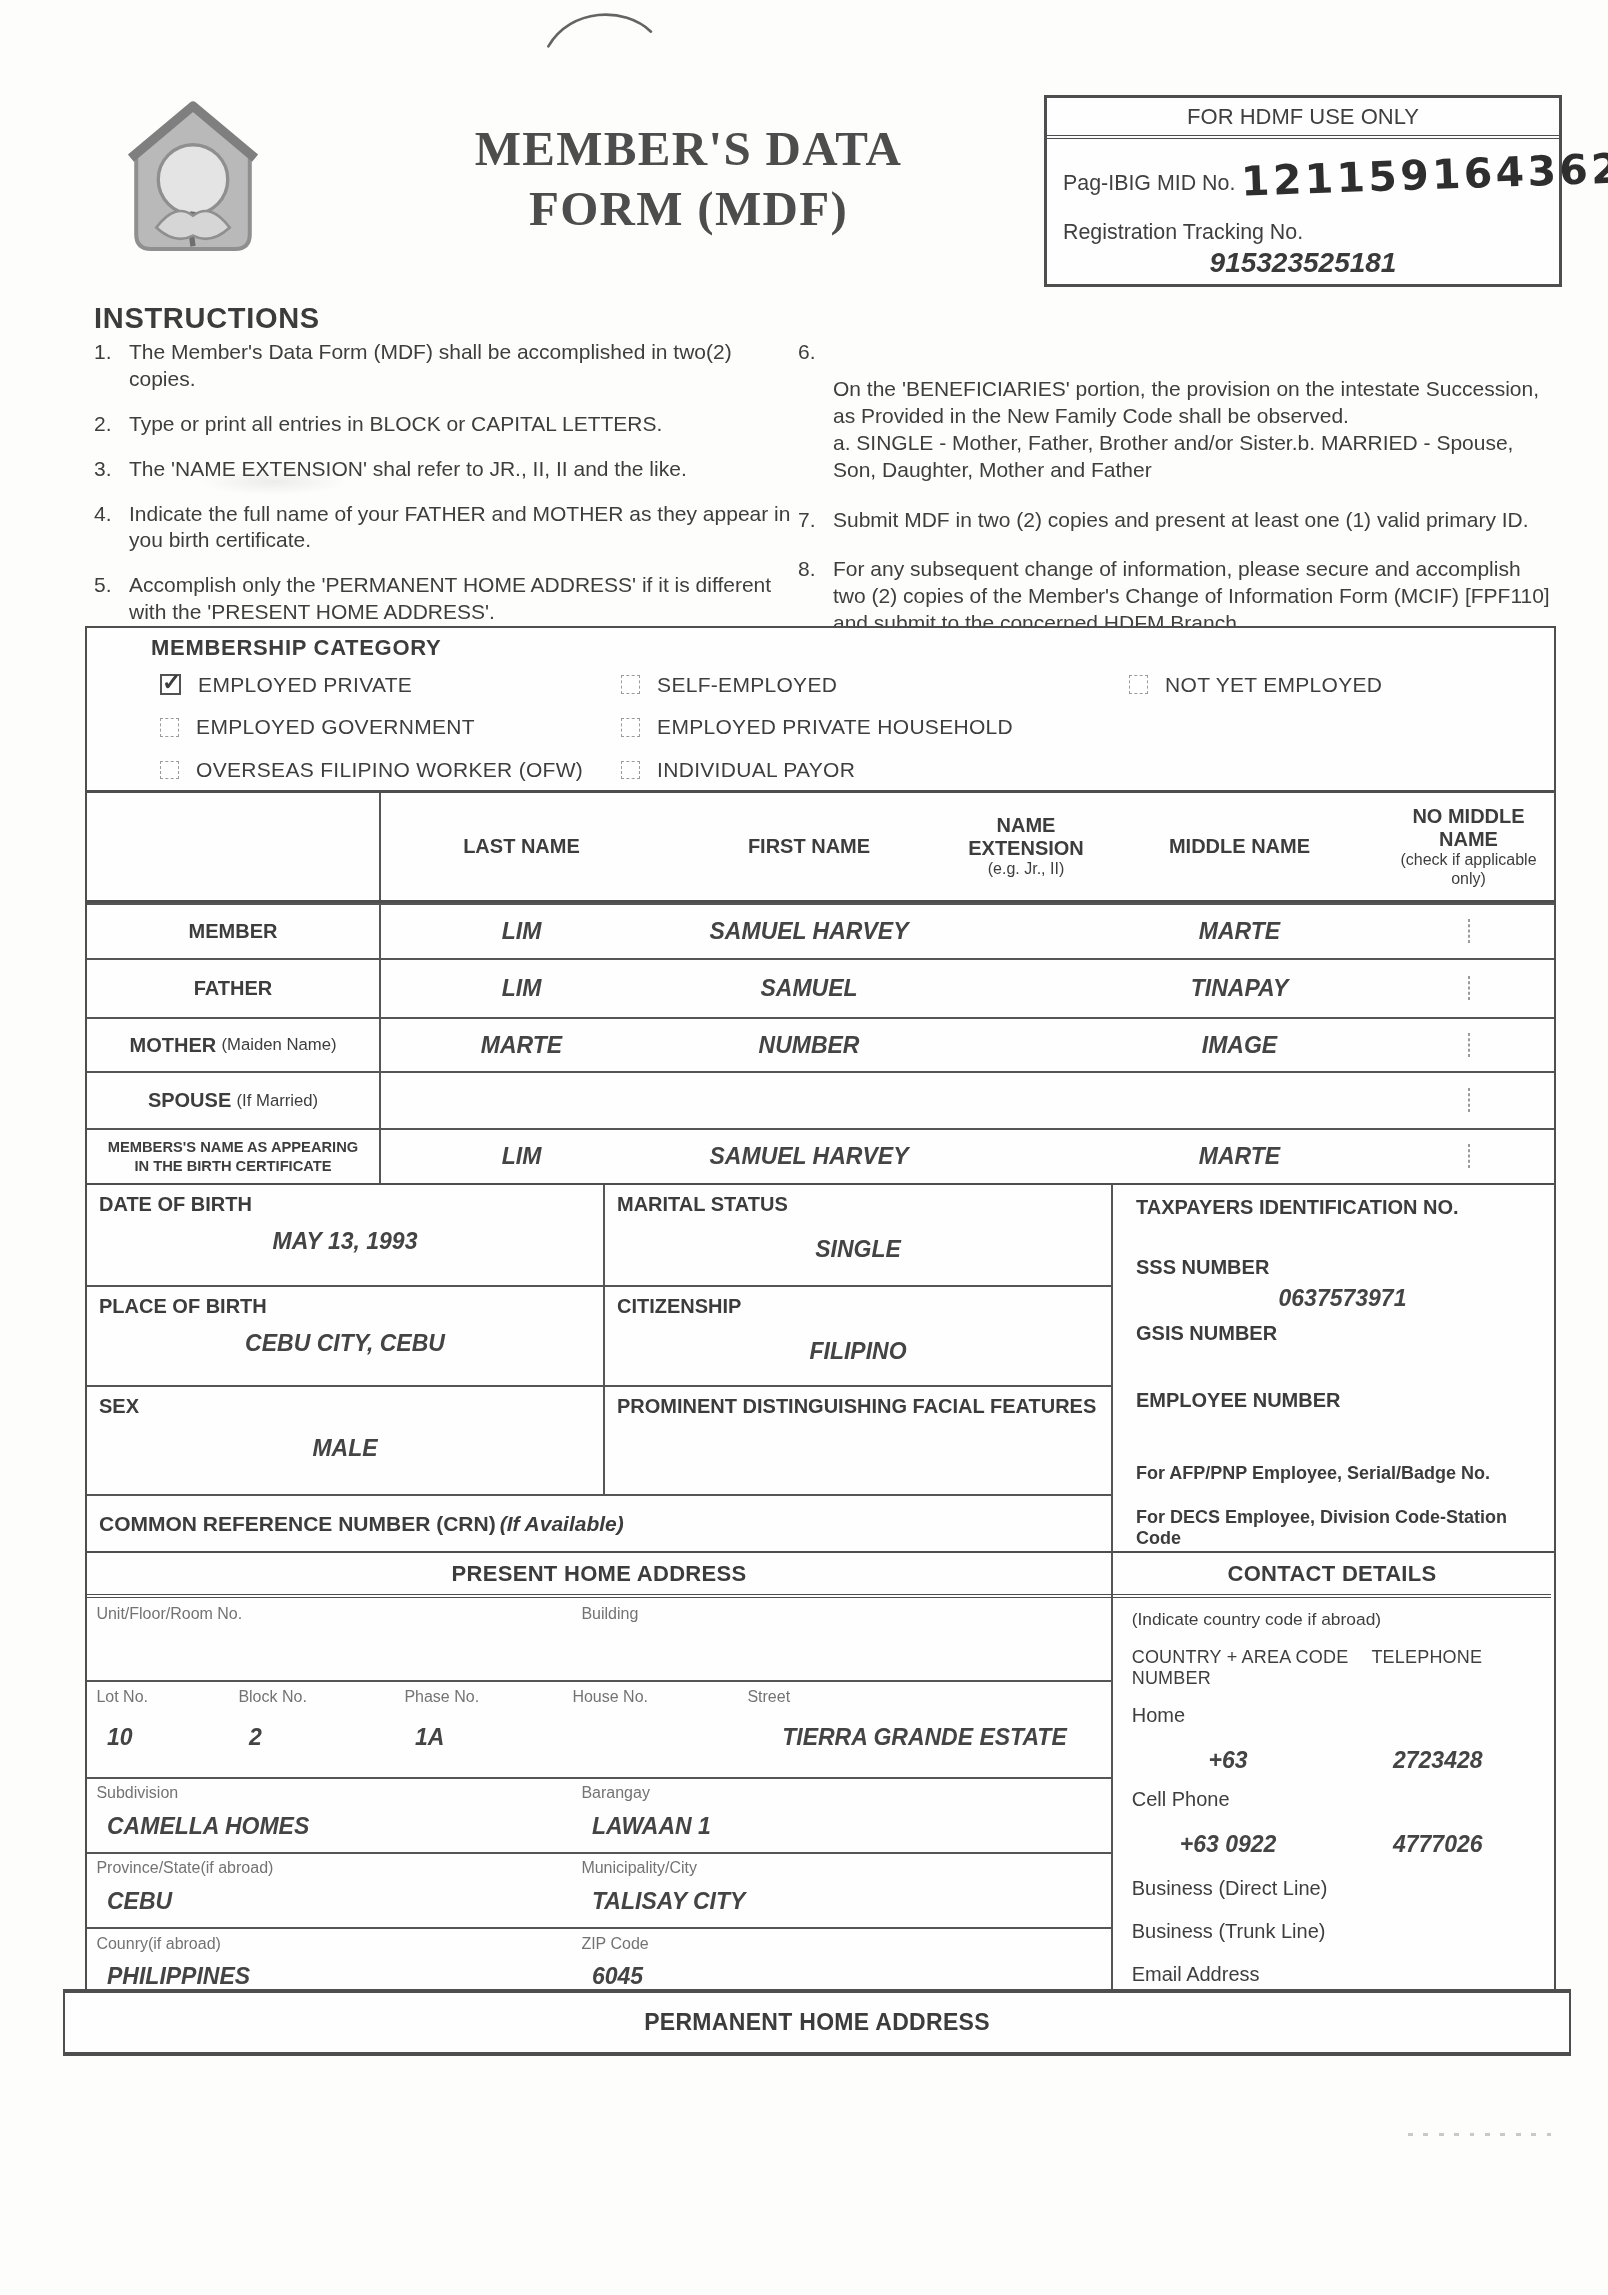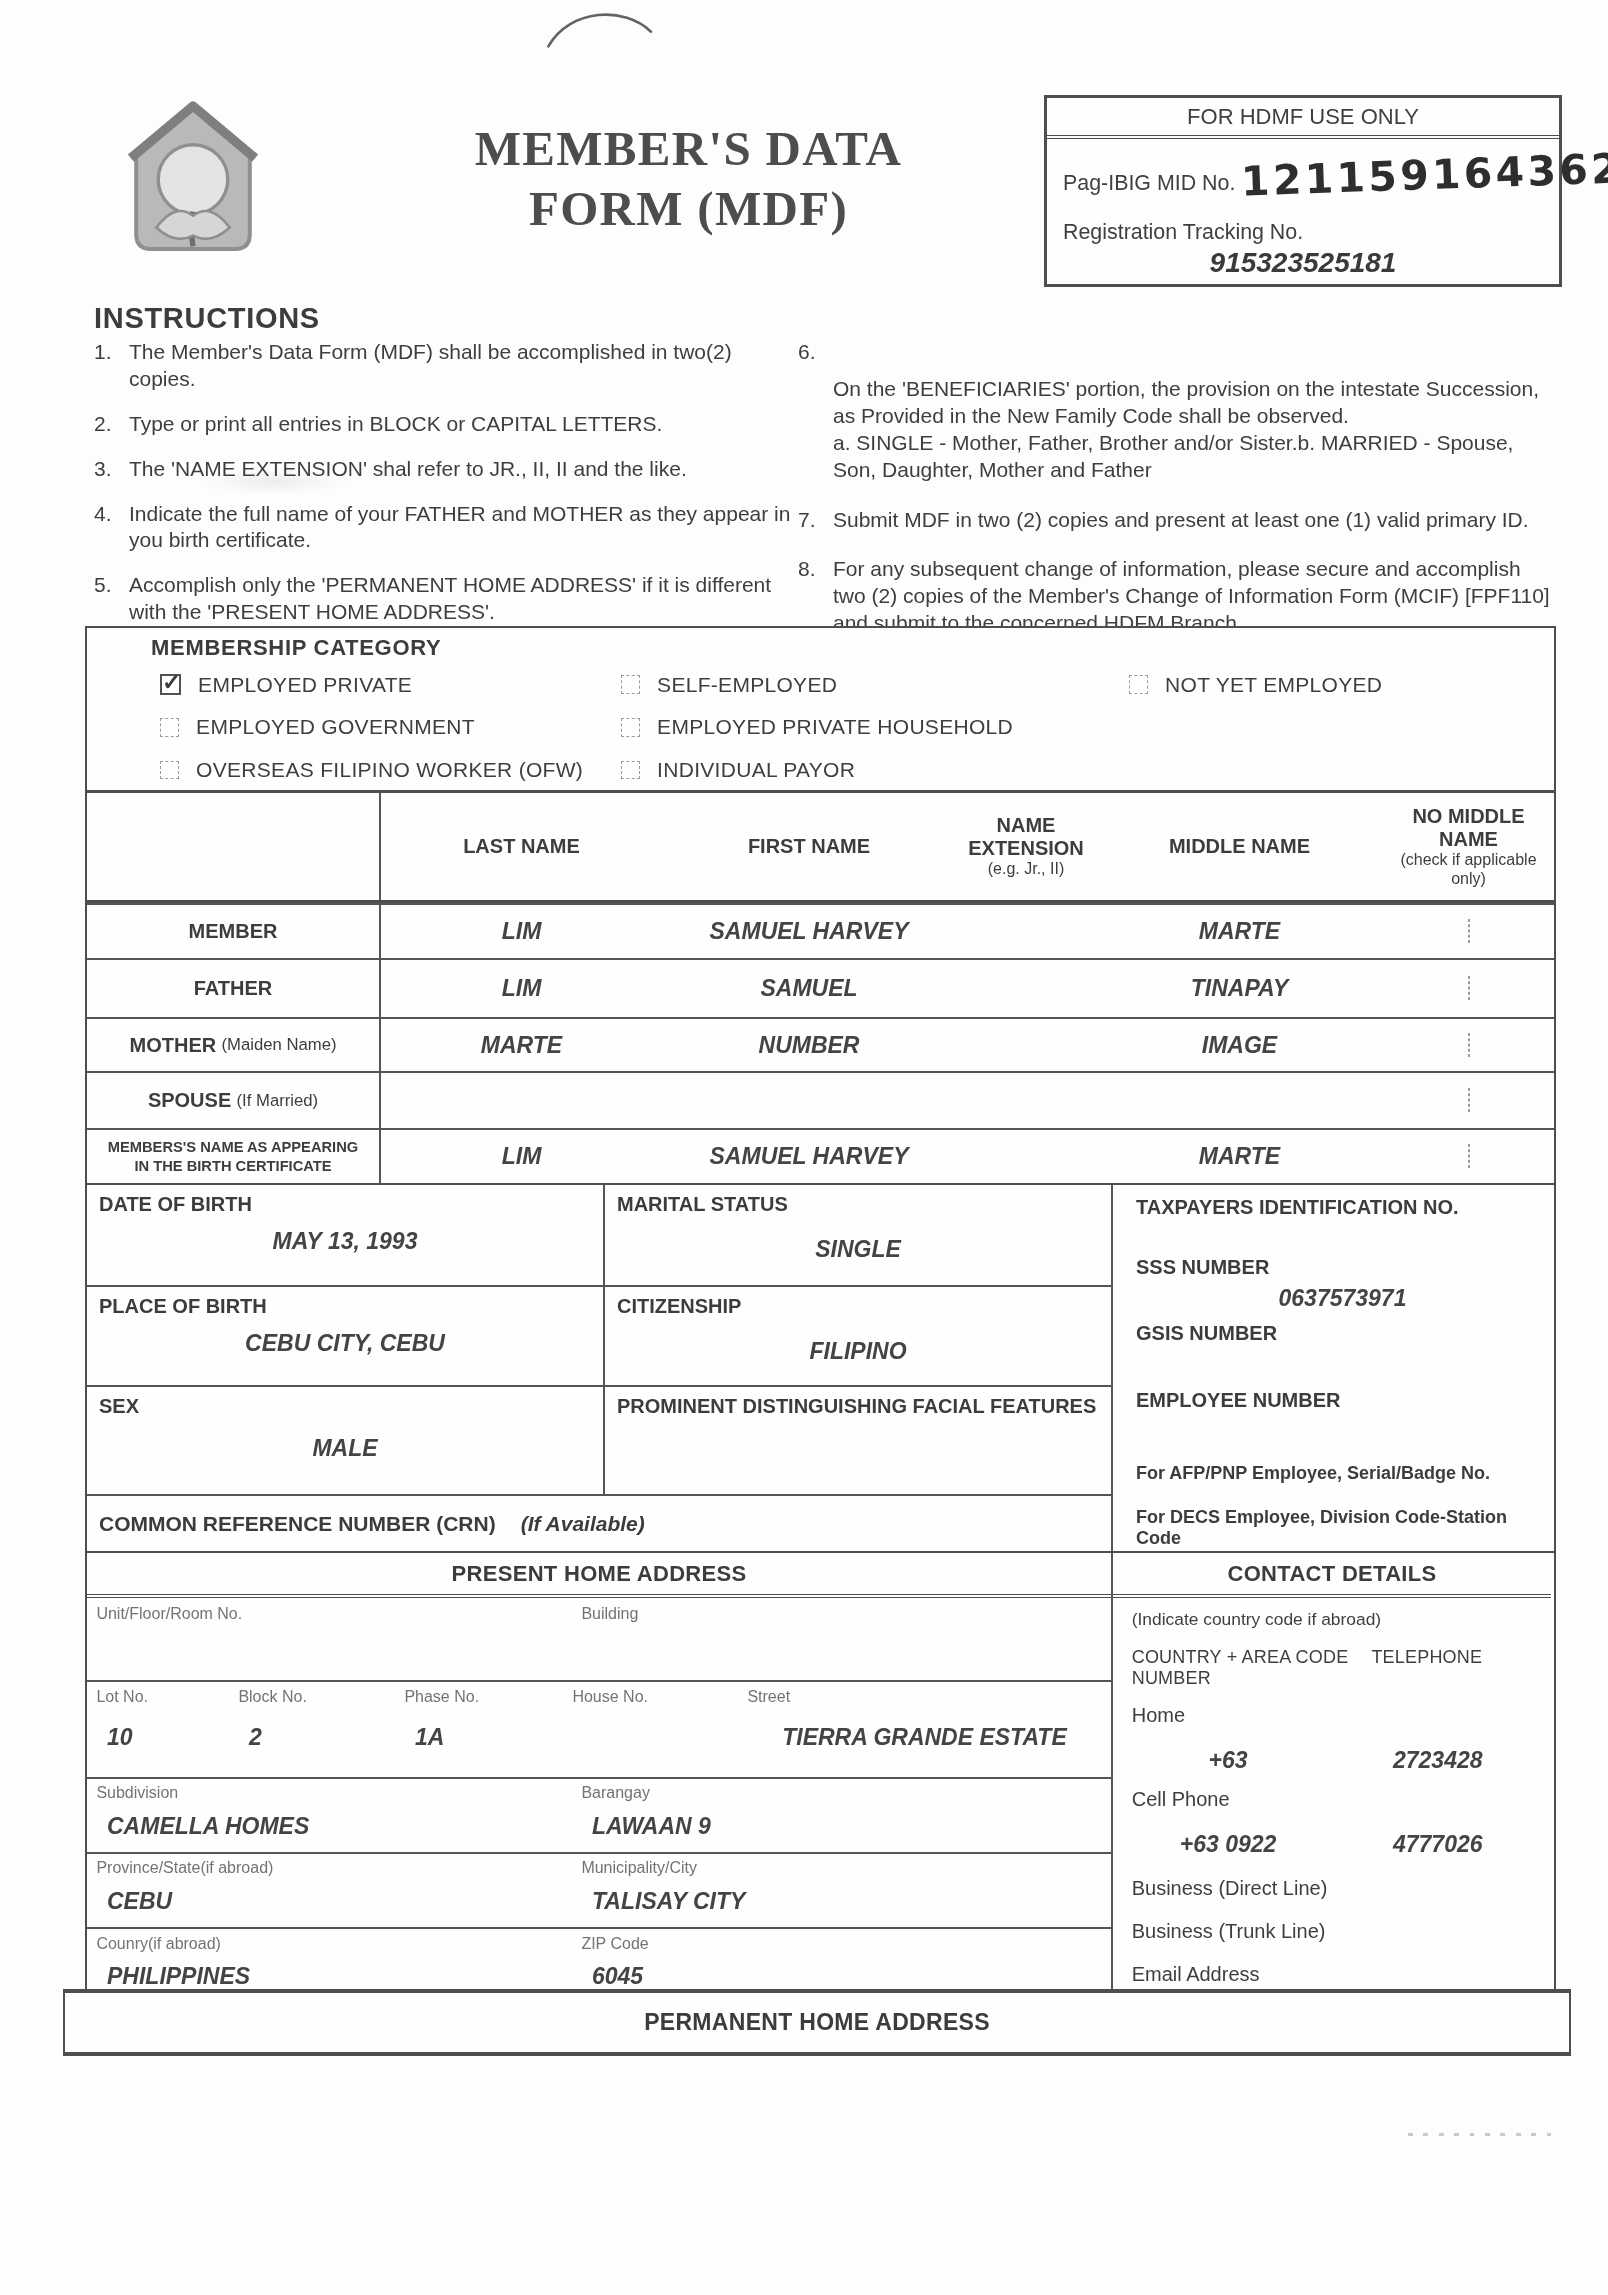--- a/index.html
+++ b/index.html
@@ -66,21 +66,21 @@
             border-top:0;border-bottom:2.7px solid #4e4e4e;}
   .p-cell{position:relative;padding:8px 12px;}
   .p-cell .flabel{font-size:20px;font-weight:700;color:#3c3c3c;}
   .p-cell .fval{text-align:center;margin-top:12px;}
   .bt{border-top:2px solid #555;} .bl{border-left:2px solid #555;}
   .p-right{grid-column:3;grid-row:1/5;border-left:2px solid #555;padding:10.7px 0 0 23px;}
   .p-right .flabel{font-size:20px;font-weight:700;color:#3c3c3c;}
   .p-right .sss-val{text-align:center;margin:6.7px 0 9.4px 0;}
   .p-right .sm{font-size:18px;font-weight:700;margin-top:23px;color:#3c3c3c;}
   .p-crn{grid-column:1/3;grid-row:4;border-top:2px solid #555;display:flex;align-items:center;padding-left:12px;
-         font-size:21px;font-weight:700;color:#3c3c3c;gap:25px;}
+         font-size:21px;font-weight:700;color:#3c3c3c;gap:4px;}
   .p-crn .crn-note{font-style:italic;}
 
   
   .addr-wrap{display:flex;}
   .addr-left{width:1024px;}
   .sec-head{height:41px;display:flex;align-items:center;justify-content:center;
             font-size:22px;font-weight:700;color:#3c3c3c;border-bottom:4.7px double #4e4e4e;letter-spacing:0.3px;}
   .a-row{border-bottom:2px solid #555;position:relative;}
   .a-row:last-child{border-bottom:0;}
   .alabel{font-size:16px;color:#737373;}
@@ -382,21 +382,21 @@
           </div>
         </div>
 
         <div class="a-row row-std a-grid2">
           <div class="acell">
             <span class="alabel">Subdivision</span>
             <span class="aval val">CAMELLA HOMES</span>
           </div>
           <div class="acell">
             <span class="alabel">Barangay</span>
-            <span class="aval val">LAWAAN 9</span>
+            <span class="aval val">LAWAAN 1</span>
           </div>
         </div>
 
         <div class="a-row row-std a-grid2">
           <div class="acell">
             <span class="alabel">Province/State(if abroad)</span>
             <span class="aval val">CEBU</span>
           </div>
           <div class="acell">
             <span class="alabel">Municipality/City</span>

